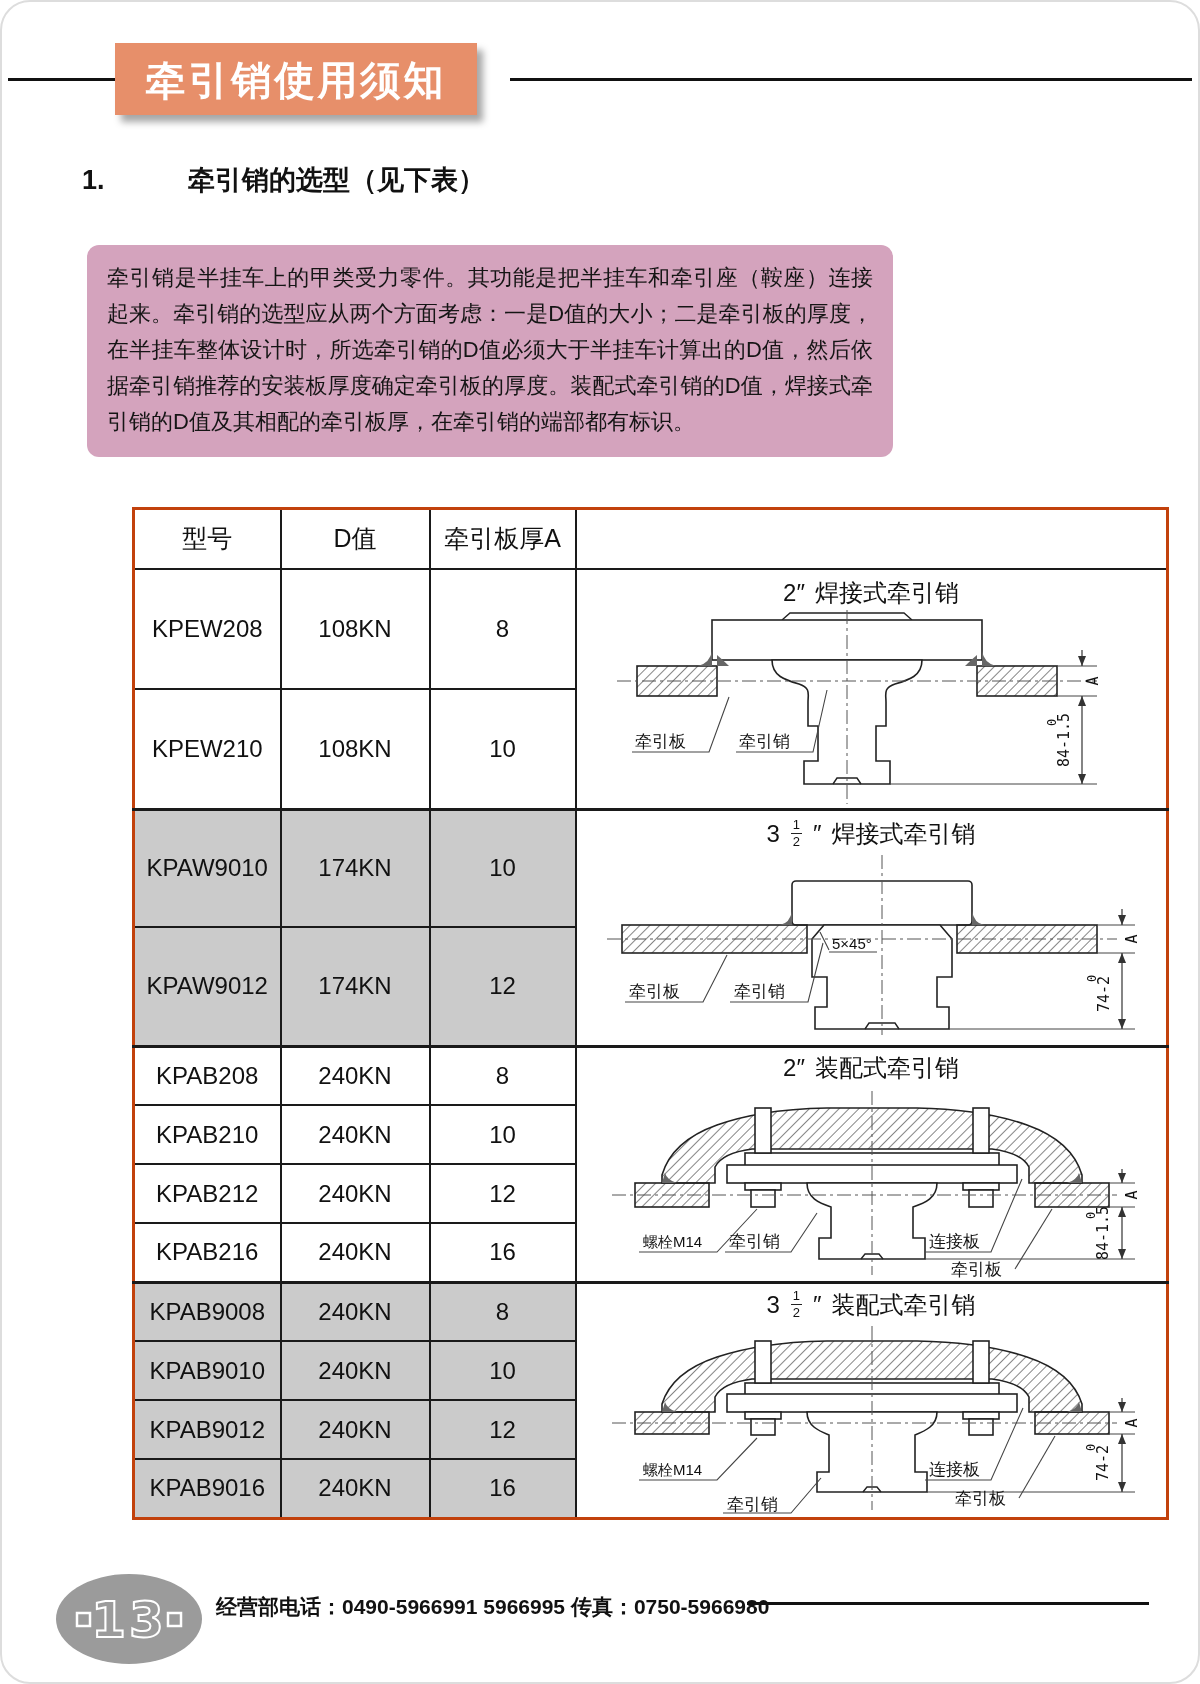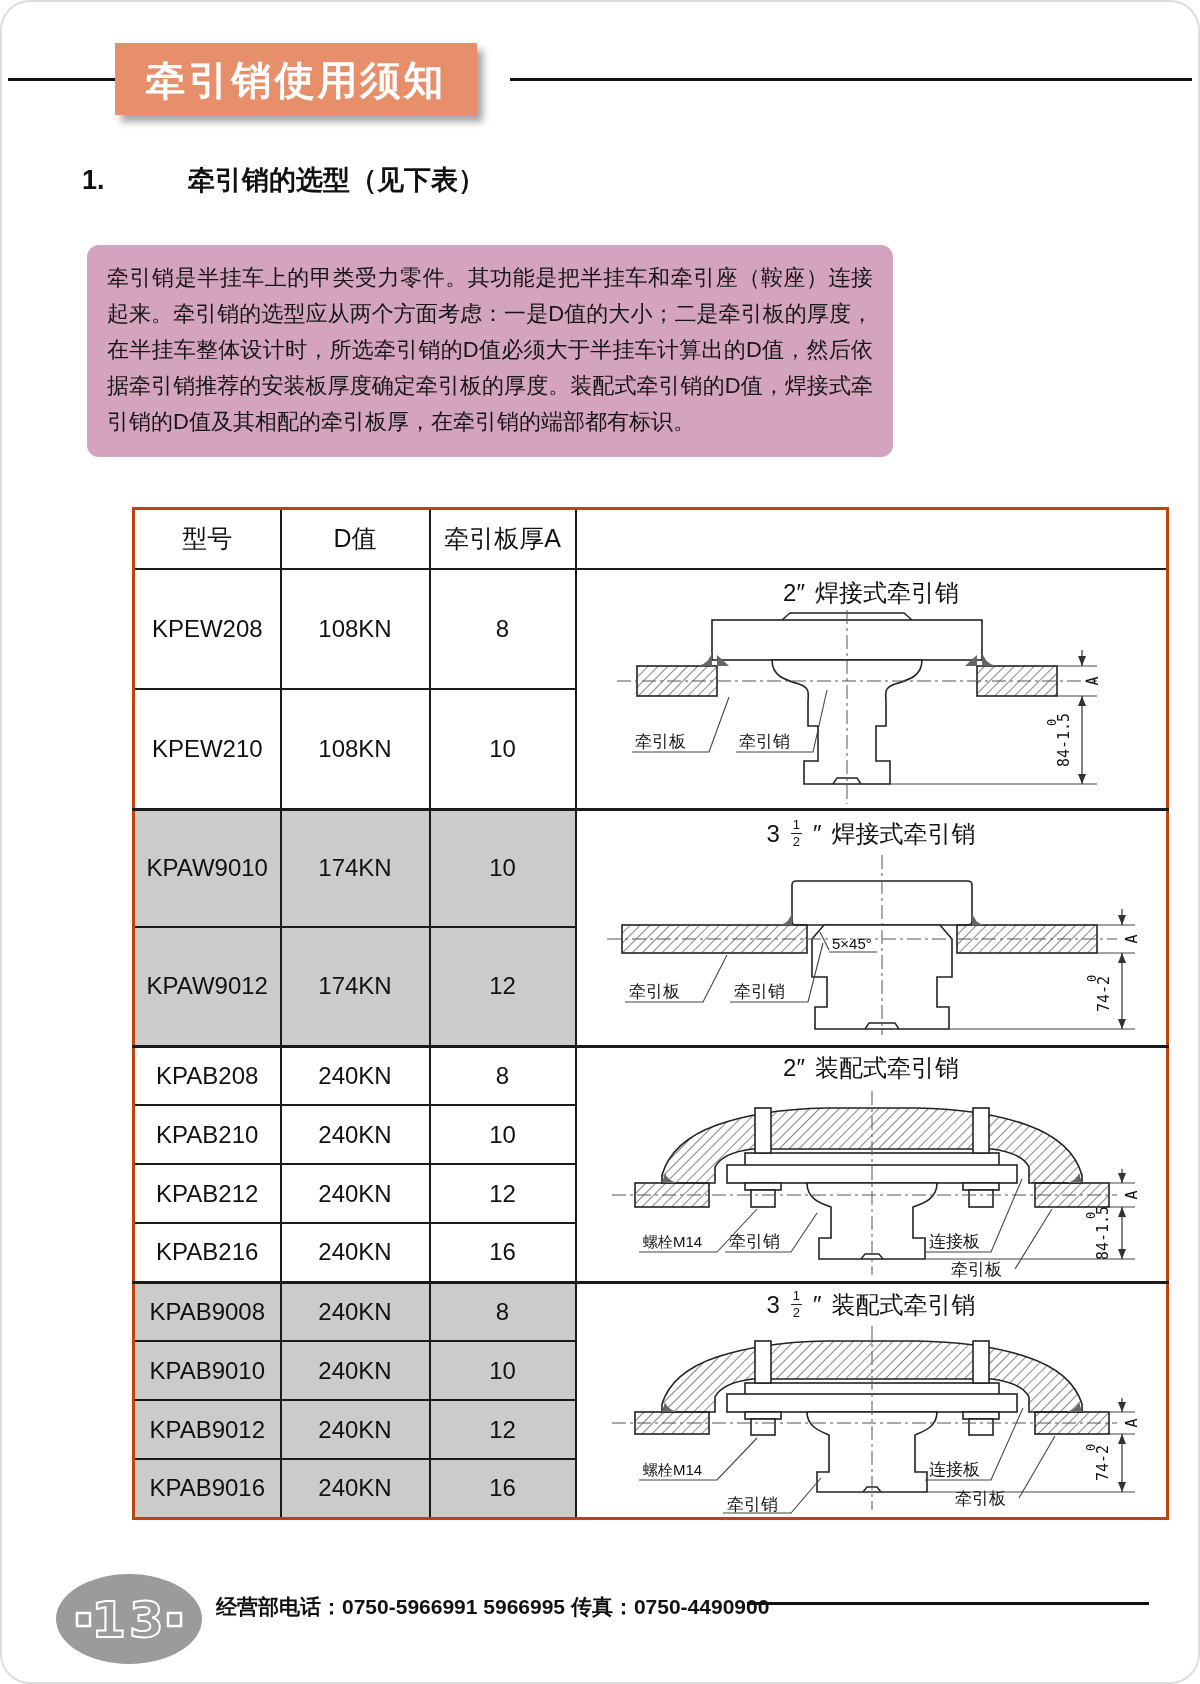--- a/index.html
+++ b/index.html
@@ -345,16 +345,16 @@
     </tr>
   </tbody>
     </table>
 
   <svg class="badge" width="150" height="95" viewBox="0 0 150 95">
     <ellipse cx="75" cy="47" rx="73" ry="45" fill="#9b9b9b"></ellipse>
     <rect x="23" y="41" width="13" height="13" fill="none" stroke="#fff" stroke-width="2.5"></rect>
     <rect x="114" y="41" width="13" height="13" fill="none" stroke="#fff" stroke-width="2.5"></rect>
     <text x="75" y="65" text-anchor="middle" font-family="DejaVu Sans, sans-serif" font-size="50" font-weight="bold" letter-spacing="3" fill="none" stroke="#fff" stroke-width="2">13</text>
   </svg>
-  <div class="contact">经营部电话：0750-5966991 5966995 传真：0750-4490900</div>
+  <div class="contact">经营部电话：0490-5966991 5966995 传真：0750-5966980</div>
   <div class="footer-rule"></div>
 
 </div>
 
 </body></html>

